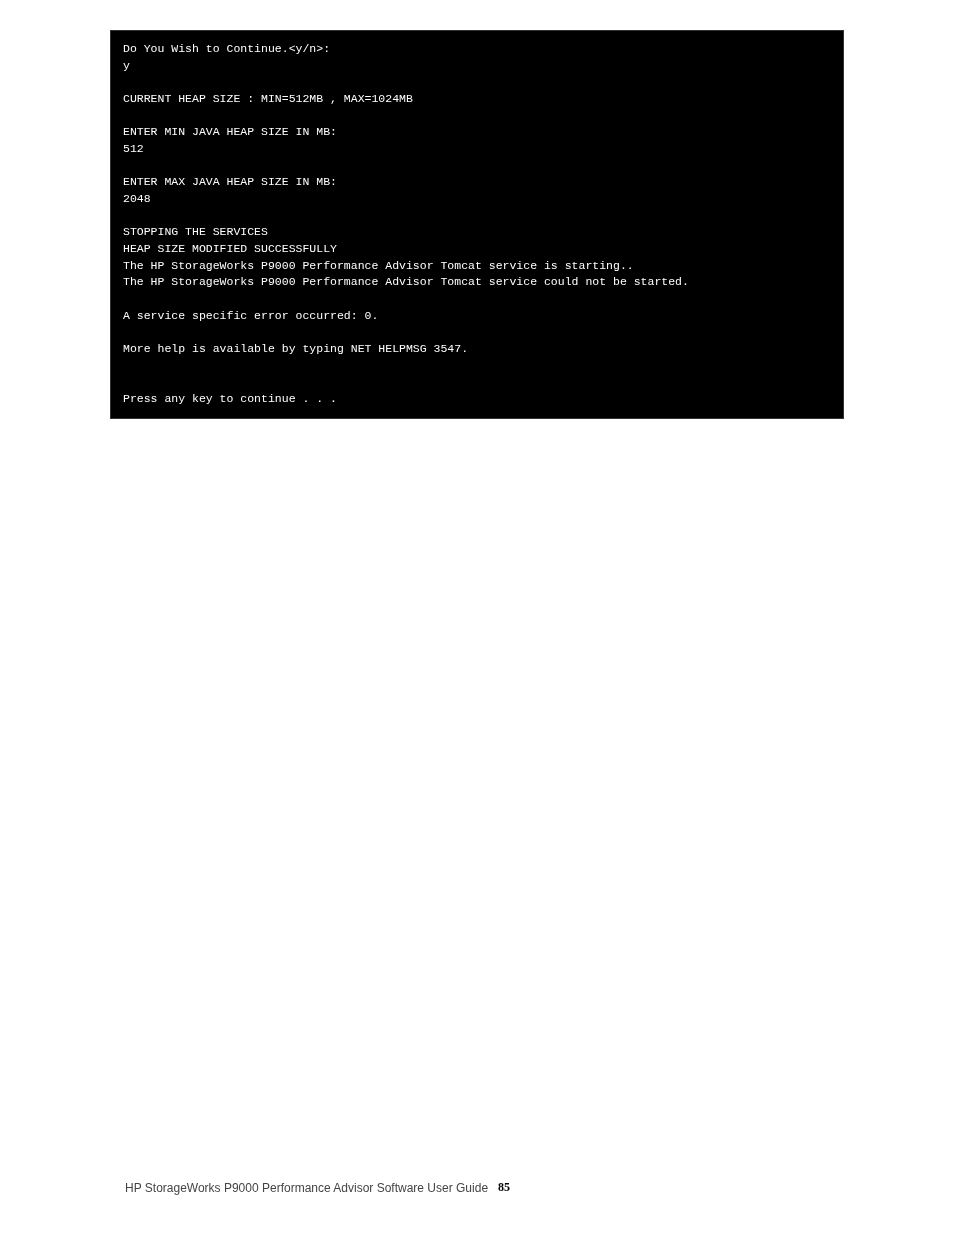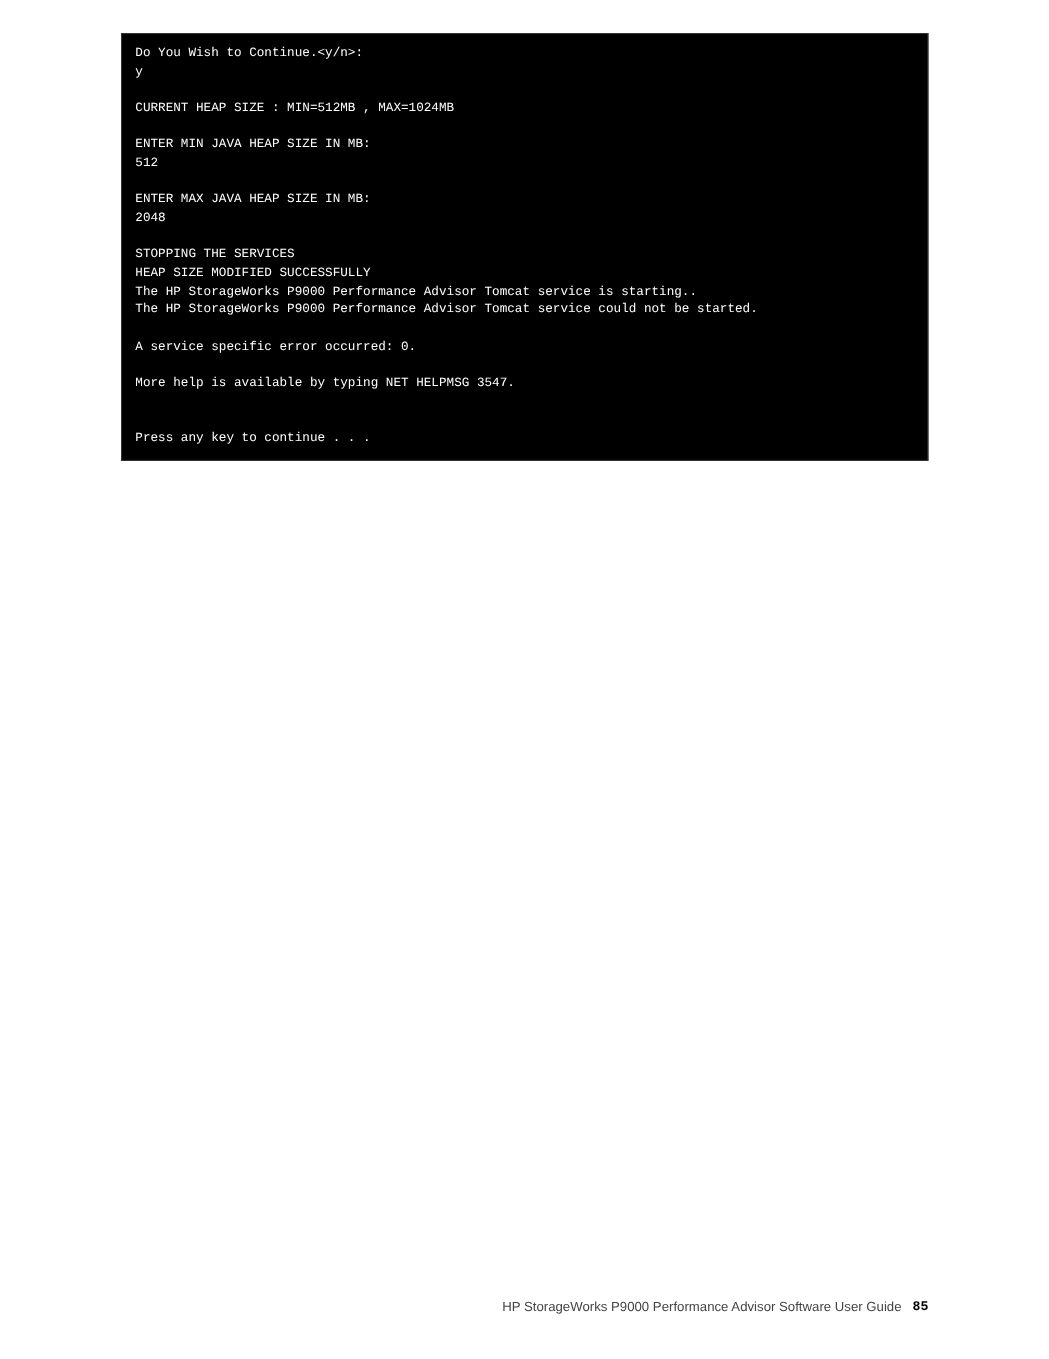--- a/index.html
+++ b/index.html
@@ -41,36 +41,35 @@
       font-family: Arial, sans-serif;
       font-size: 13px;
       color: #000000;
       margin-top: 10px;
       line-height: 1.5;
     }
 
     .footer {
       position: absolute;
       bottom: 40px;
-      left: 0;
+      left: 15px;
       right: 0;
       display: flex;
-      justify-content: flex-end;
       align-items: center;
       padding: 0 110px;
     }
 
     .footer-text {
       font-family: Arial, sans-serif;
       font-size: 12px;
       color: #444444;
     }
 
     .footer-page {
-      font-family: Liberation Mono, monospace;
+      font-family: Liberation Serif, serif;
       font-size: 12px;
       color: #000000;
       font-weight: bold;
       margin-left: 10px;
     }
   </style>
 </head>
 <body>
 
 <div class="page-container">

